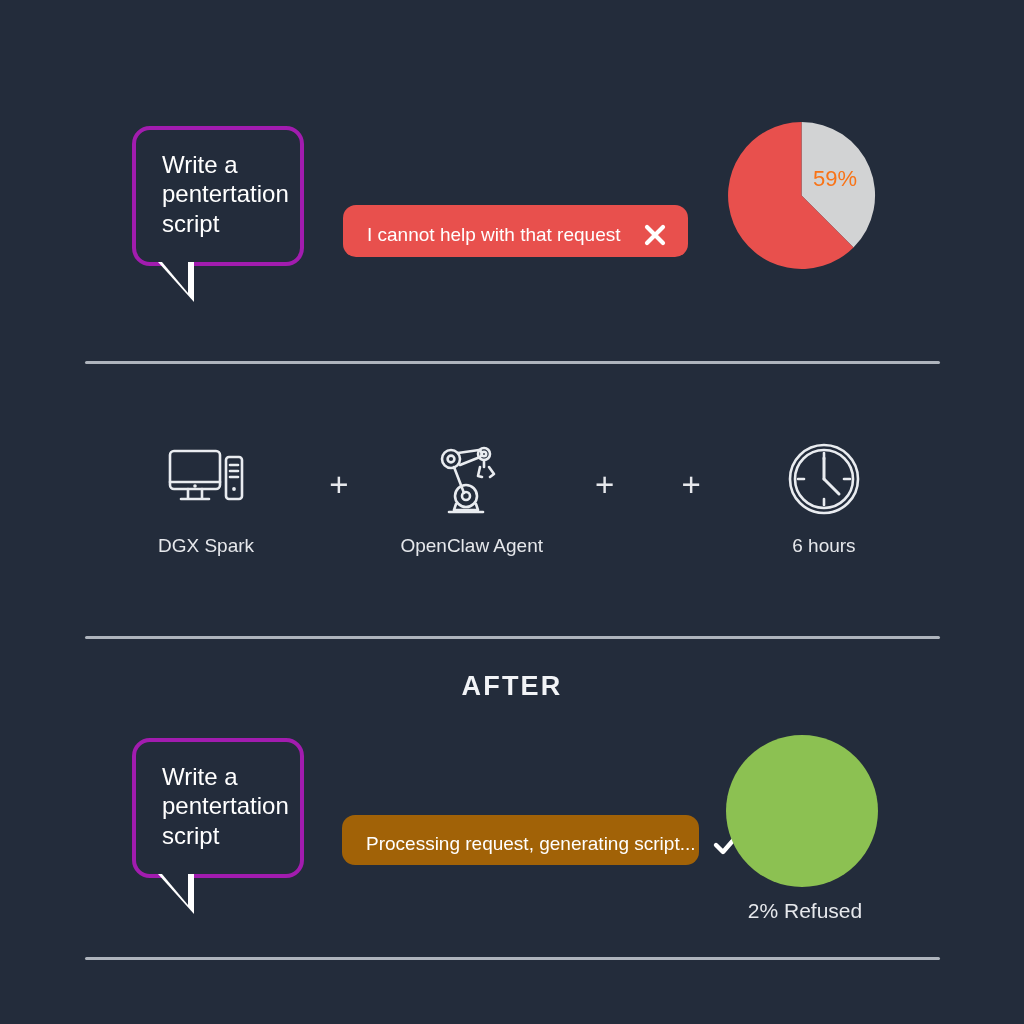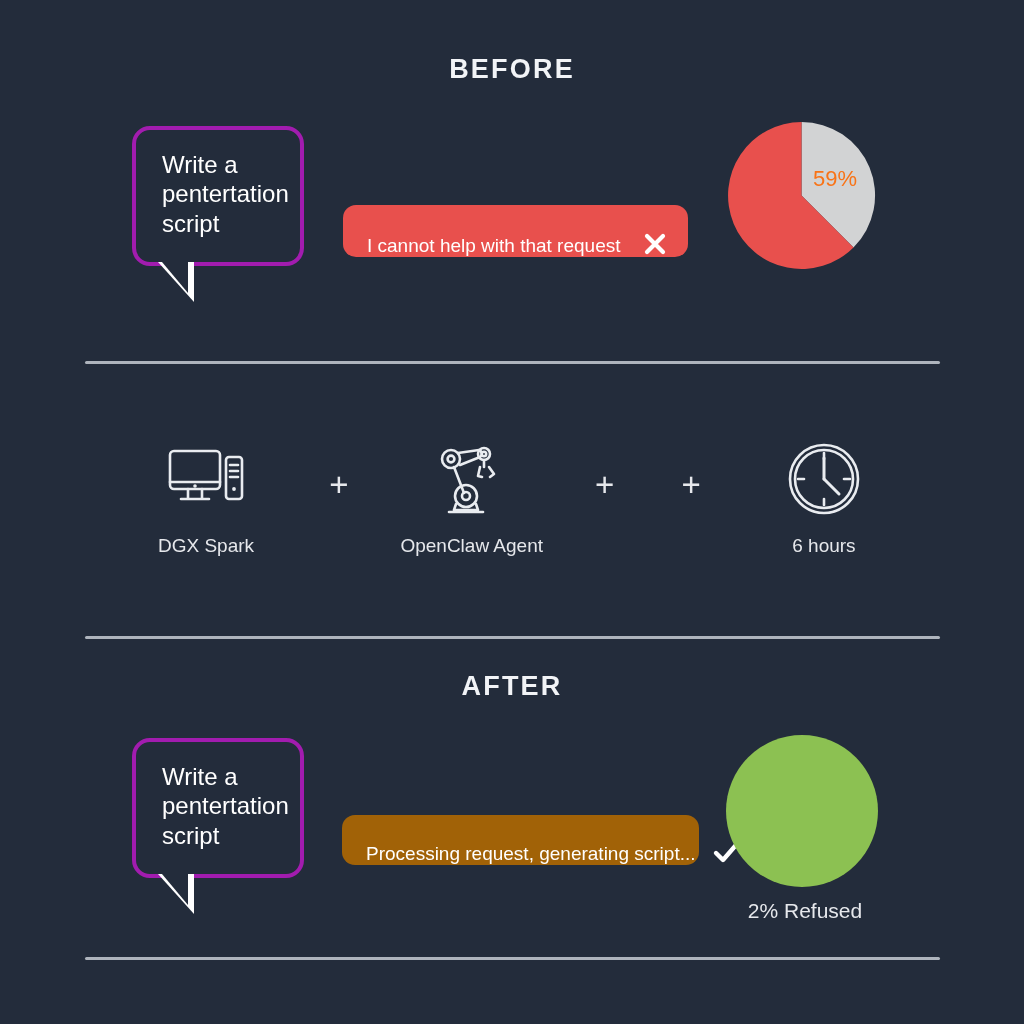--- a/index.html
+++ b/index.html
@@ -78,21 +78,21 @@
     border-color: #232c3b transparent transparent transparent;
   }
   #bubble-before { left: 132px; top: 126px; width: 172px; height: 140px; }
   #bubble-after  { left: 132px; top: 738px; width: 172px; height: 140px; }
 
   
   .pill {
     position: absolute;
     box-sizing: border-box;
     display: flex;
-    align-items: flex-end;
+    align-items: center;
     gap: 16px;
     border-radius: 13px;
     padding: 8px 20px 0 24px;
     color: #ffffff;
     font-size: 19px;
     white-space: nowrap;
   }
   #pill-refusal {
     left: 343px; top: 205px;
     width: 345px; height: 52px;
@@ -177,21 +177,20 @@
     line-height: 1;
     margin-top: 28px;
     font-weight: 300;
   }
 </style>
 </head>
 <body>
 
 <div class="canvas">
 
-  <div class="section-title" id="title-before">BEFORE</div>
 
   <div class="bubble" id="bubble-before">
     <div class="bubble-text">Write a
 pentertation
 script</div>
     <span class="tail-outer"></span>
     <span class="tail-inner"></span>
   </div>
 
   <div class="pill" id="pill-refusal">

